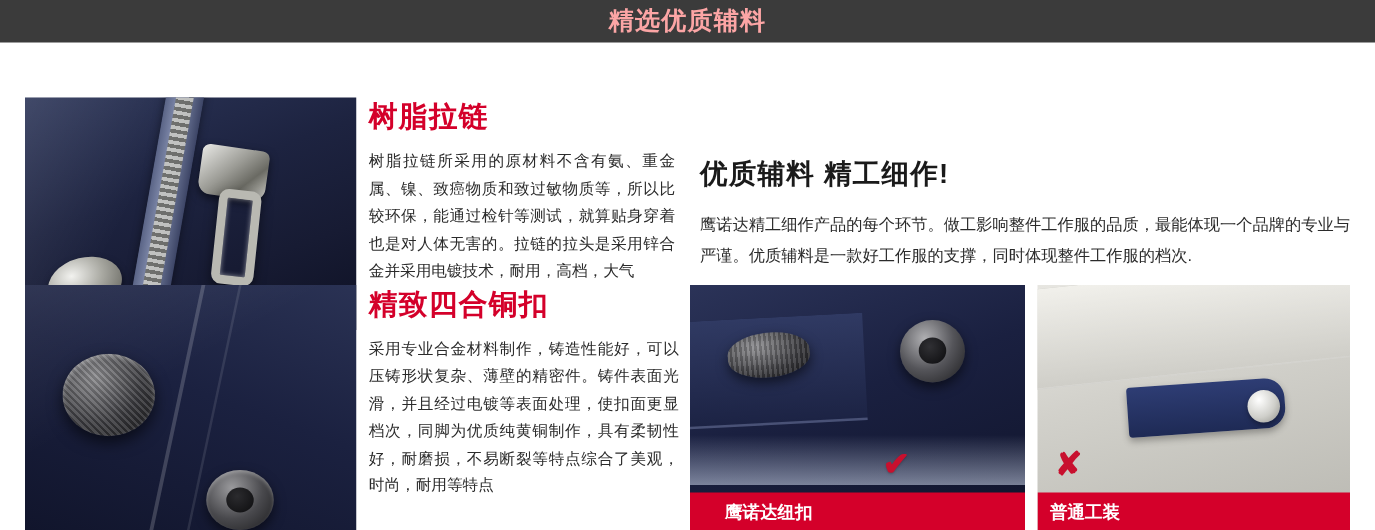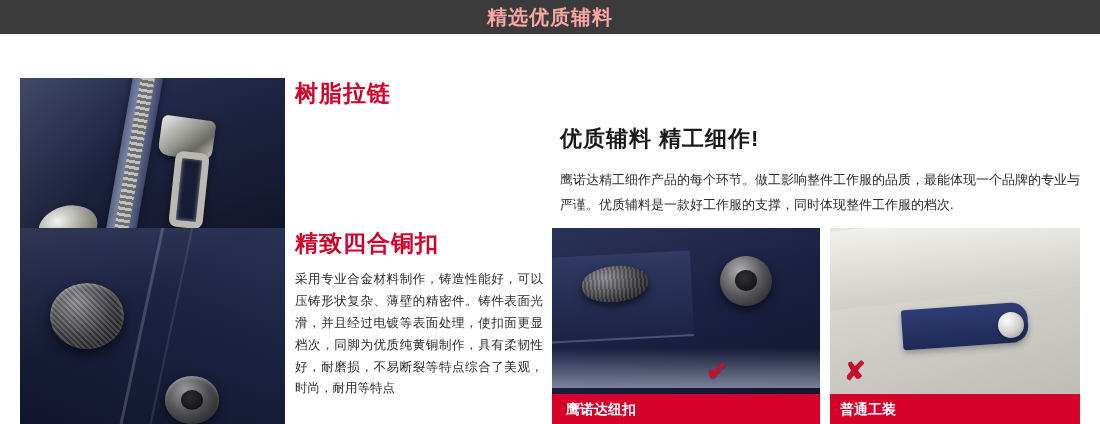--- a/index.html
+++ b/index.html
@@ -222,21 +222,21 @@
   }
 
   
   .caption-bar {
     position: absolute; bottom: 0; left: 0; width: 100%; height: 30px;
     background: #d4002a;
     display: flex; align-items: center;
   }
   .caption-bar span {
     color: #ffffff; font-size: 14px; font-weight: bold;
-    padding-left: 14px; line-height: 30px;
+    padding-left: 28px; line-height: 30px;
   }
   .caption-bar.bad span { padding-left: 10px; }
 </style>
 </head>
 <body>
 
 <div class="page">
 
   <div class="header">
     <div class="header-title">精选优质辅料</div>
@@ -248,20 +248,21 @@
       <div class="zip-tape"></div>
       <div class="zip-teeth"></div>
       <div class="zip-slider"></div>
       <div class="zip-pull"></div>
       <div class="snap-a"></div>
       <div class="patch-a"></div>
     </div>
 
     <div class="col-text1">
       <div class="heading-red">树脂拉链</div>
+      <div class="body-text">树脂拉链所采用的原材料不含有氨、重金属、镍、致癌物质和致过敏物质等，所以比较环保，能通过检针等测试，就算贴身穿着也是对人体无害的。拉链的拉头是采用锌合金并采用电镀技术，耐用，高档，大气</div>
     </div>
 
     <div class="col-text2">
       <div class="heading-dark">优质辅料 精工细作!</div>
       <div class="body-text">鹰诺达精工细作产品的每个环节。做工影响整件工作服的品质，最能体现一个品牌的专业与严谨。优质辅料是一款好工作服的支撑，同时体现整件工作服的档次.</div>
     </div>
 
   </div>
 
   <div class="row2">

